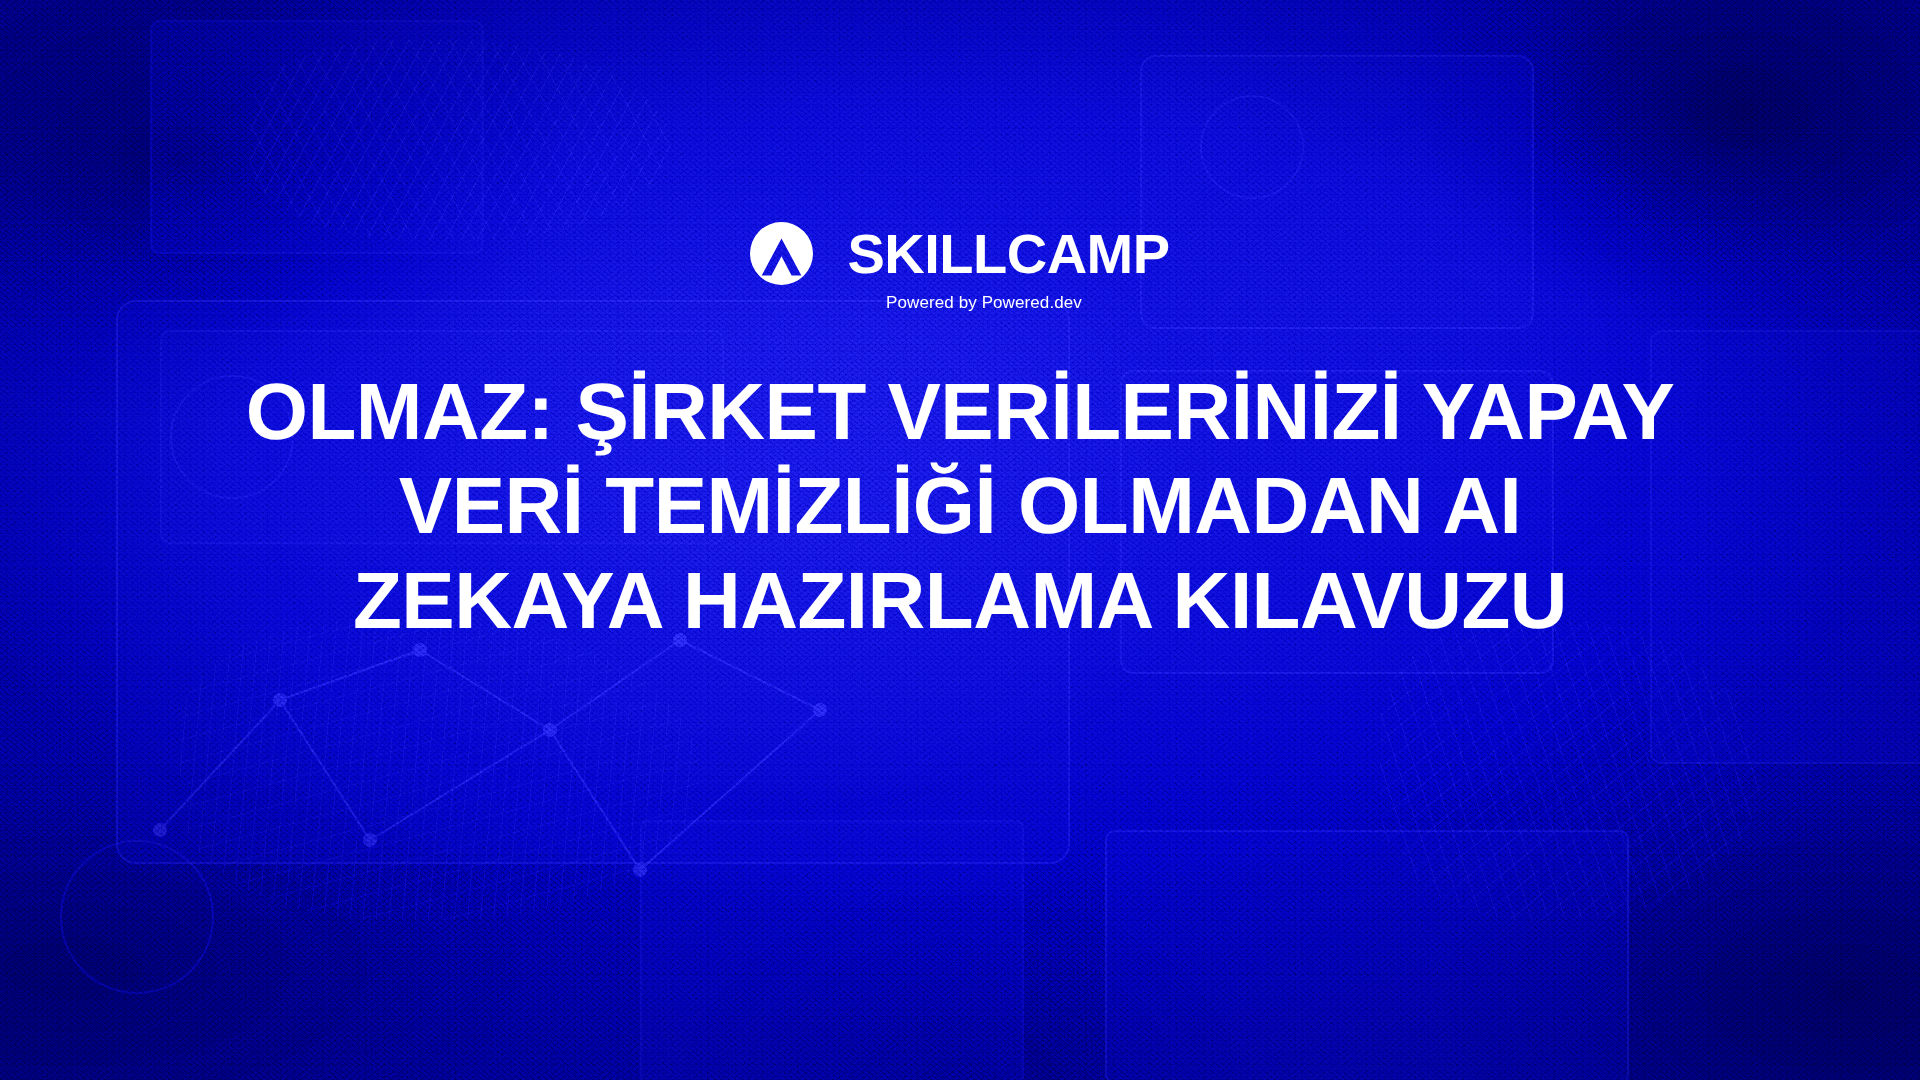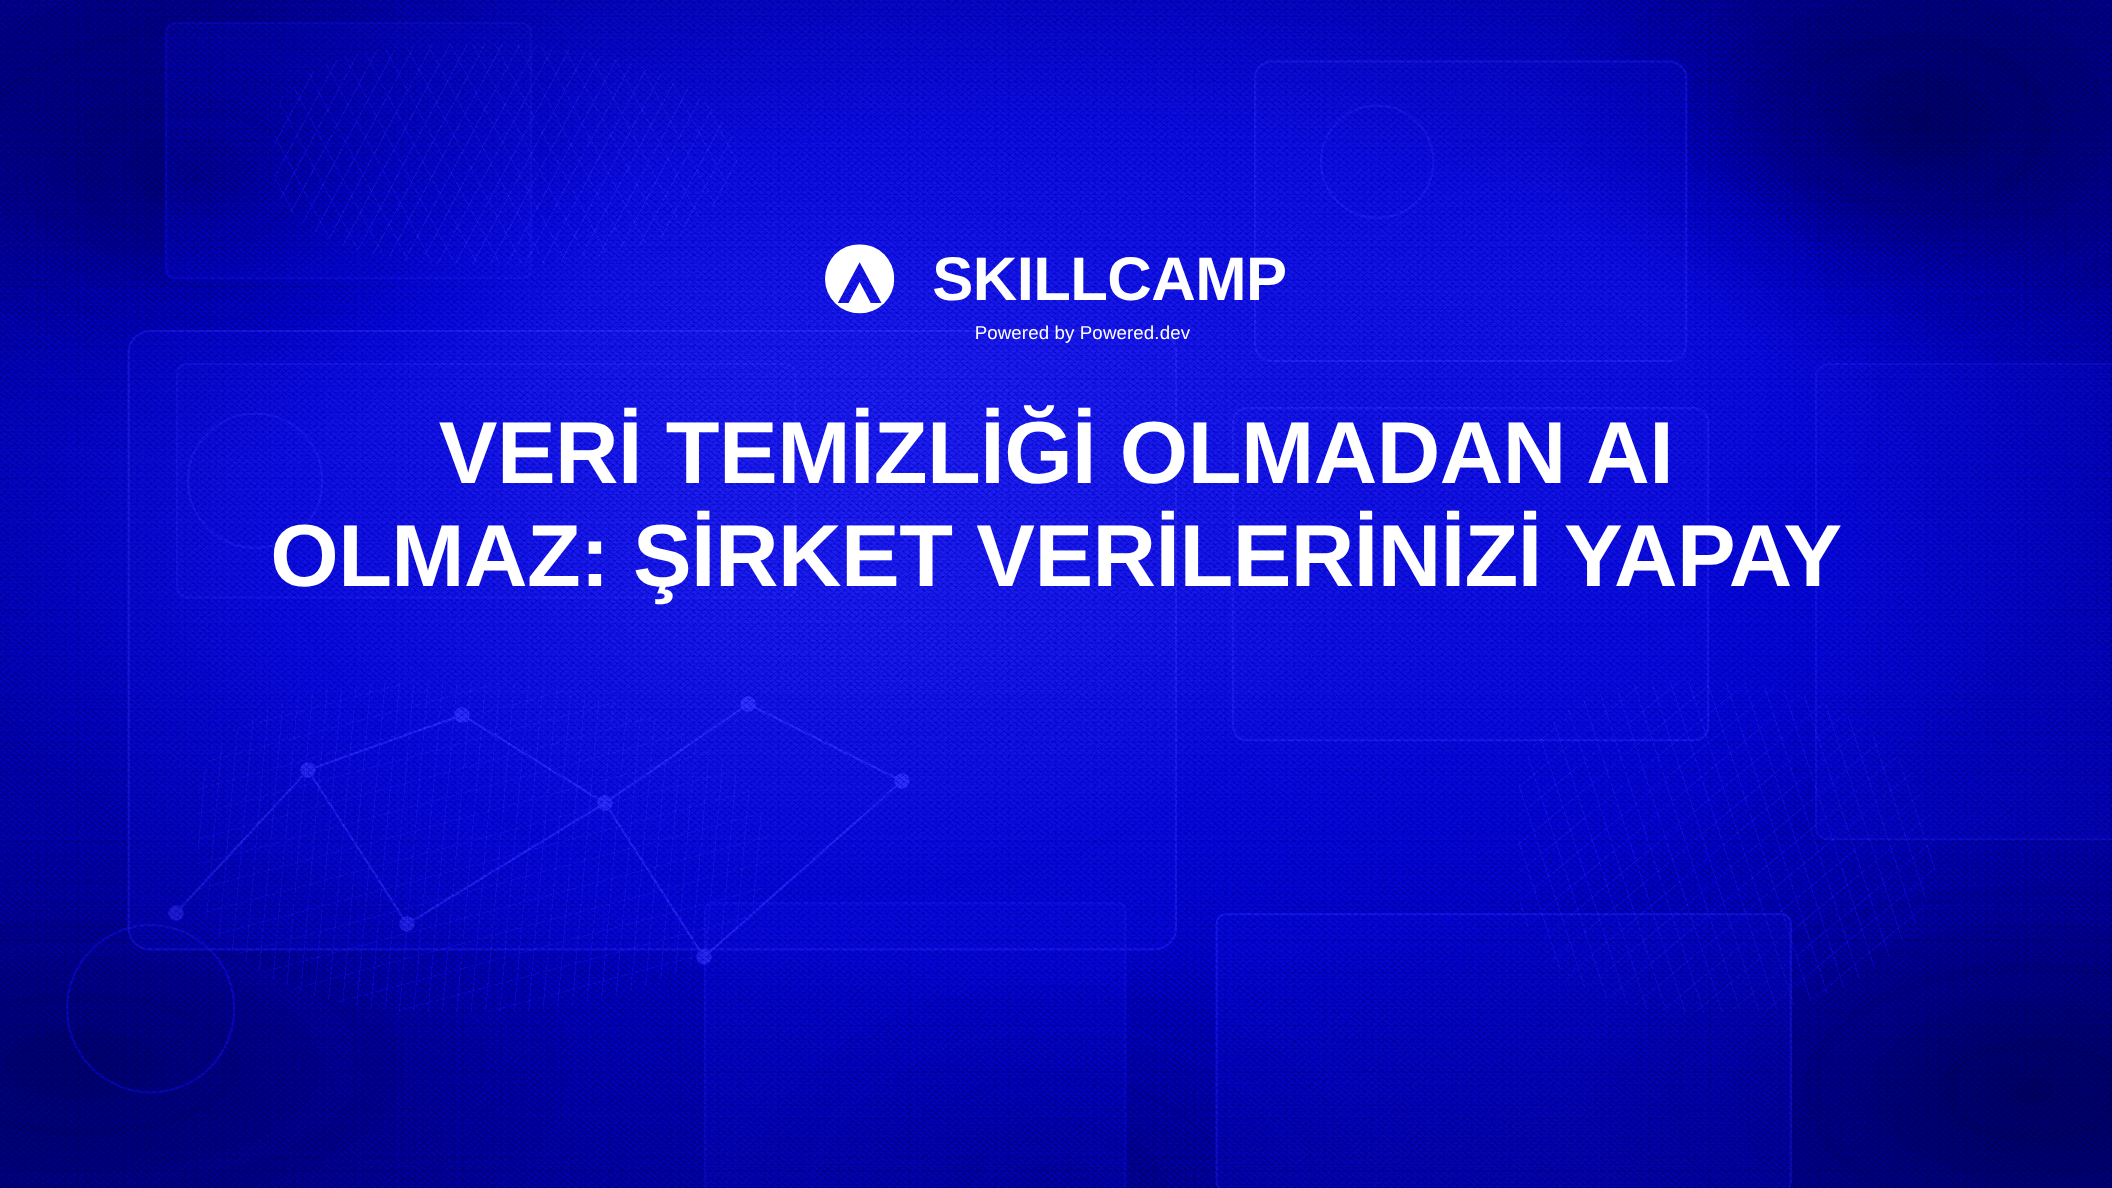--- a/index.html
+++ b/index.html
@@ -248,18 +248,19 @@
           <path fill="#ffffff" fill-rule="evenodd" d="M50 0A50 50 0 1 1 50 100 50 50 0 1 1 50 0Z
                    M50 26 L18.5 85 L34 85 L50 54.5 L66 85 L81.5 85 Z"></path>
           <path fill="#ffffff" d="M50 63 L38.5 85 L61.5 85 Z"></path>
         </svg>
         <div class="logo-word">SKILLCAMP</div>
       </div>
       <div class="logo-sub">Powered by Powered.dev</div>
     </div>
 
     <h1 class="headline">
+      <span class="ln">OLMAZ: ŞİRKET VERİLERİNİZİ YAPAY</span>
       <span class="ln">VERİ TEMİZLİĞİ OLMADAN AI</span>
-      <span class="ln">OLMAZ: ŞİRKET VERİLERİNİZİ YAPAY</span>
+      <span class="ln">ZEKAYA HAZIRLAMA KILAVUZU</span>
     </h1>
 
   </div>
 </div>
 
 </body></html>

